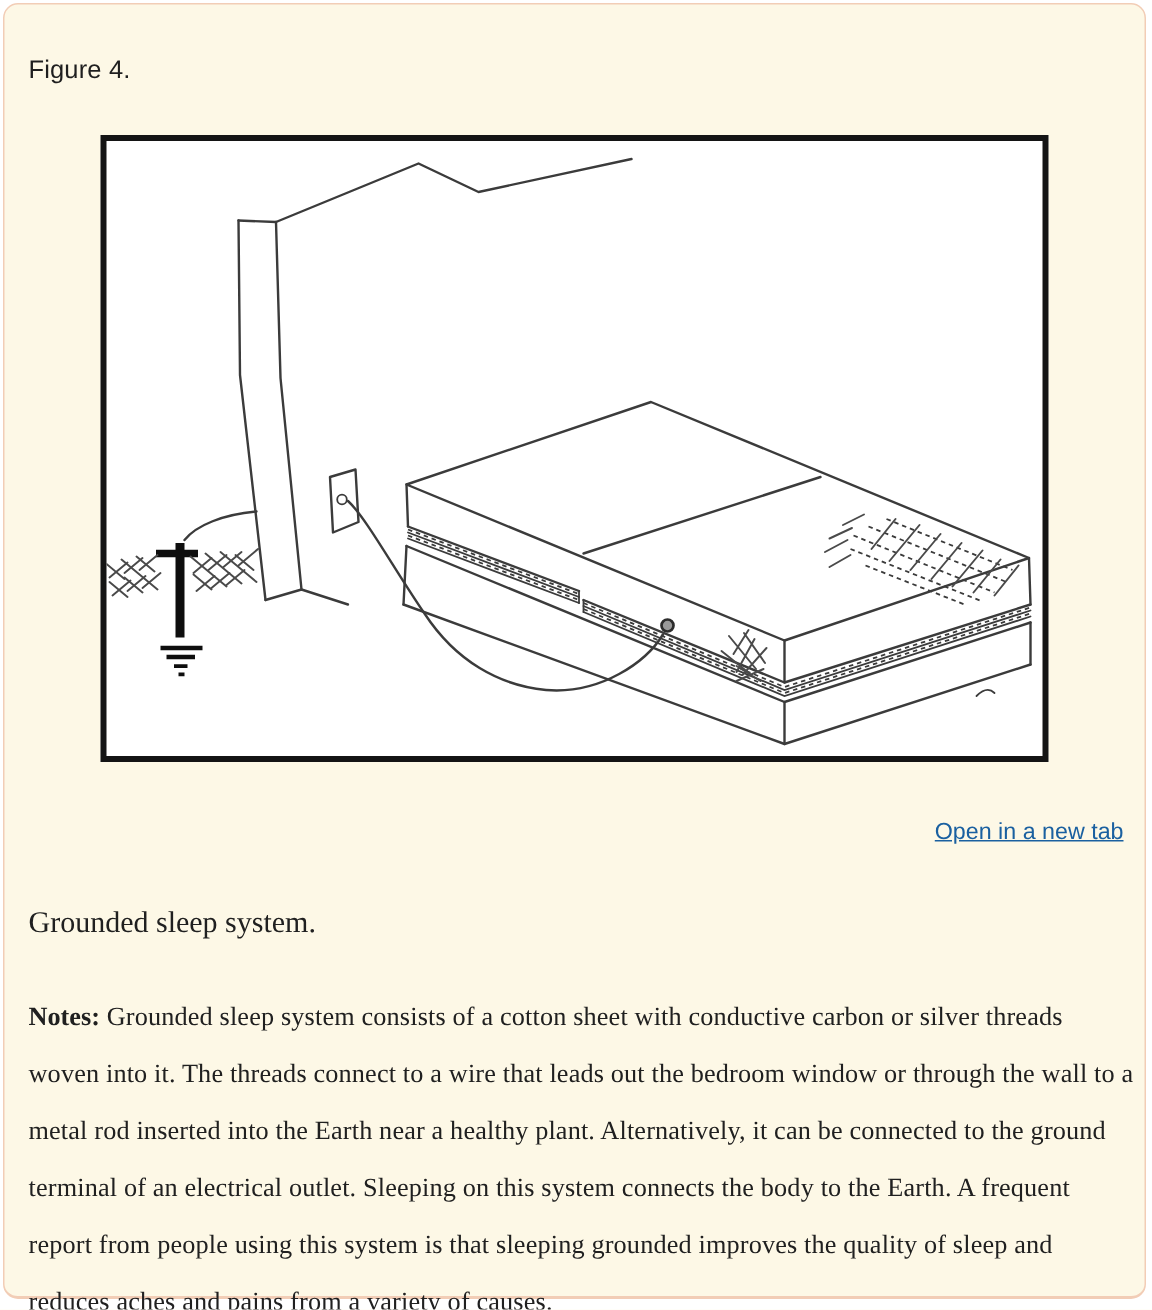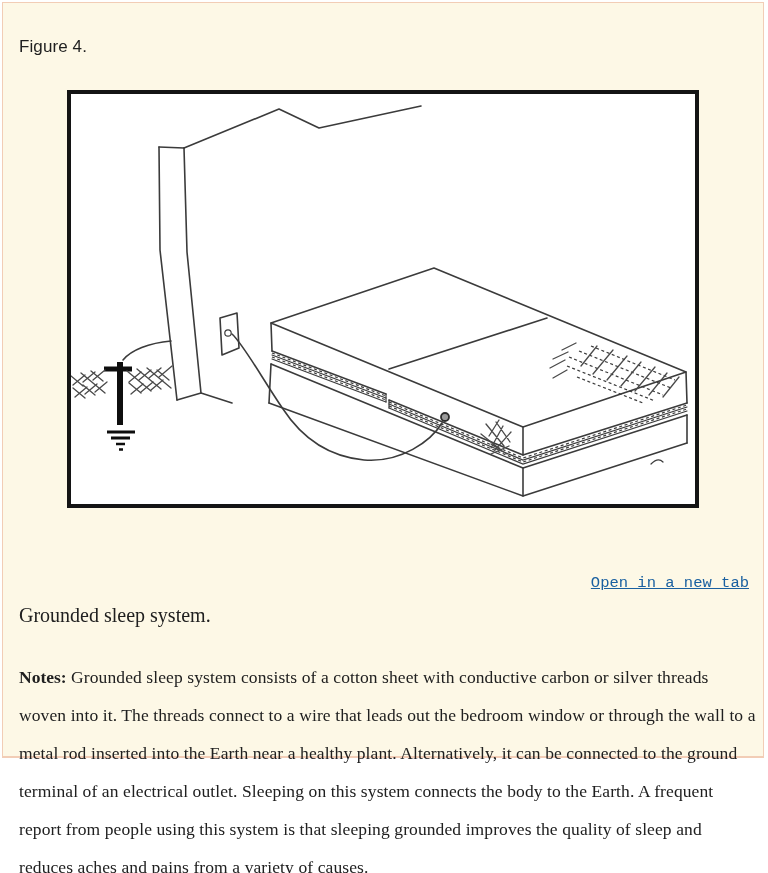--- a/index.html
+++ b/index.html
@@ -1,31 +1,31 @@
 <!DOCTYPE html>
 <html><head>
 <meta charset="utf-8">
 <style>
   html,body{margin:0;padding:0;background:#ffffff;}
   body{width:768px;height:873px;position:relative;font-family:"Liberation Sans",sans-serif;}
   .figure-card{
-    position:absolute;left:2px;top:2px;width:762px;height:756px;
+    position:absolute;left:2px;top:2px;width:762px;height:864px;
     box-sizing:border-box;background:#fdf8e6;
-    border:1.5px solid #f2cdb6;border-bottom-width:2.5px;border-radius:0;
+    border:1.5px solid #f2cdb6;border-bottom-width:2.5px;border-radius:10px;
   }
   .figure-label{
     position:absolute;left:16px;top:34px;font-size:17px;color:#1f1f1f;letter-spacing:.1px;
   }
   .figure-image-frame{
     position:absolute;left:64px;top:87px;width:624px;height:410px;
     border:4px solid #141414;background:#ffffff;
   }
   .figure-image-frame svg{display:block;}
   .figure-actions{
-    position:absolute;right:14px;top:571px;text-align:left;font-family:Liberation Mono, monospace;
+    position:absolute;right:14px;top:543px;text-align:left;
   }
   .open-link{
     font-size:15.5px;color:#1a60a0;text-decoration:underline;cursor:pointer;
   }
   .figure-caption{
     position:absolute;left:16px;top:601px;font-family:"Liberation Serif",serif;
     font-size:20px;color:#202020;
   }
   .figure-notes{
     position:absolute;left:16px;top:655px;width:740px;margin:0;

